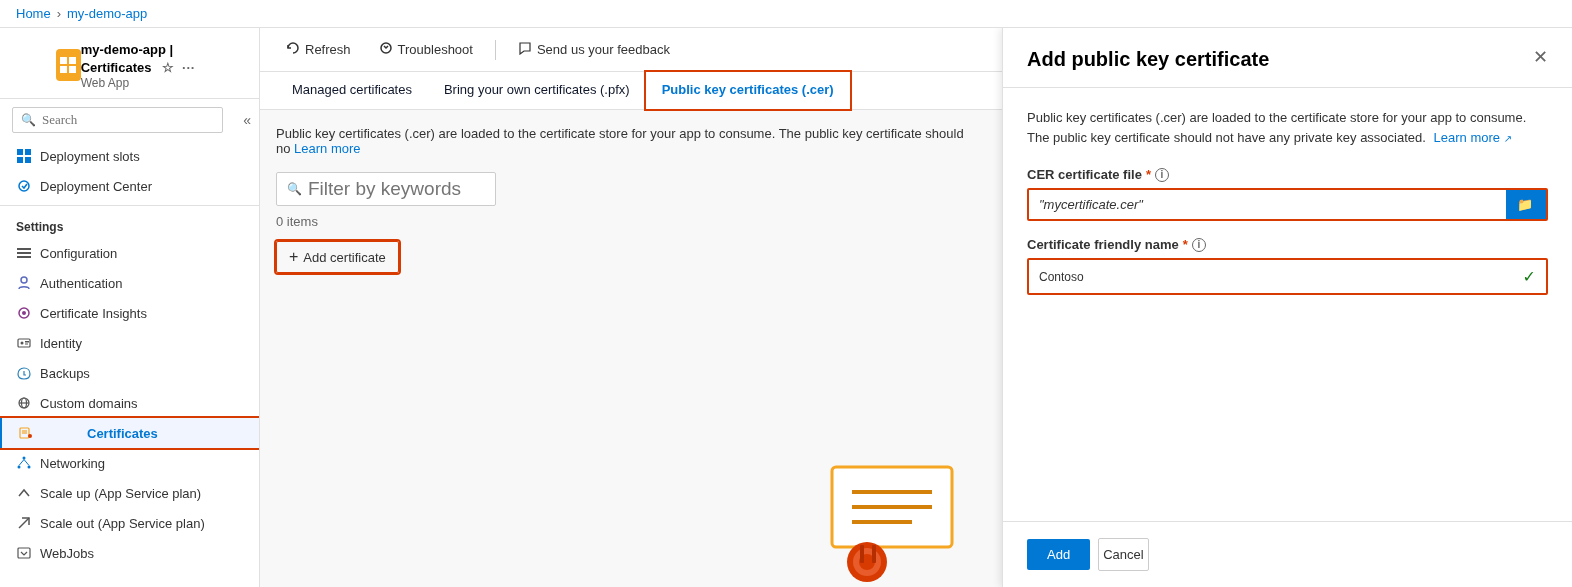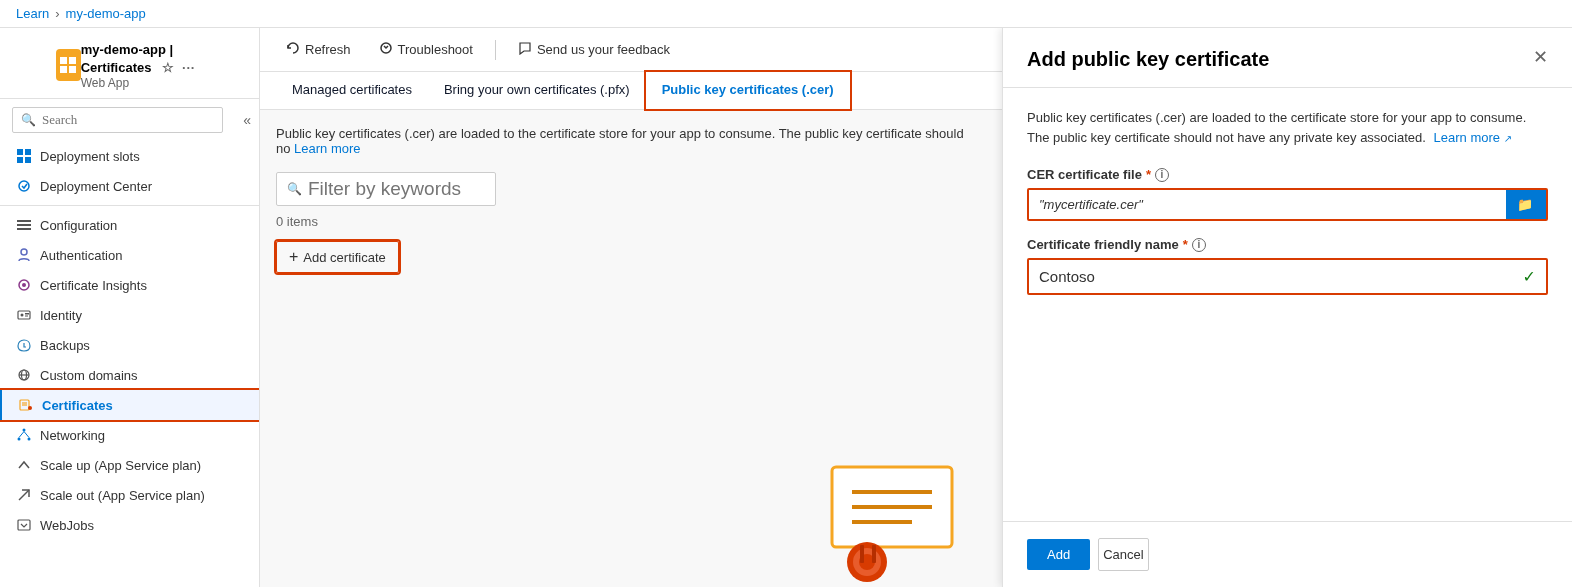--- a/index.html
+++ b/index.html
@@ -71,21 +71,21 @@
     .sidebar-nav-item {
       display: flex;
       align-items: center;
       padding: 7px 16px;
       cursor: pointer;
       color: #333;
       gap: 8px;
       white-space: nowrap;
     }
     .sidebar-nav-item.active { background: #f0f5ff; border-left: 2px solid #0078d4; }
-    .sidebar-nav-item.active .item-label { color: #0078d4; font-weight: 600; }
+    .sidebar-nav-item.active .item-label { color: #0078d4; font-weight: 600; margin-left: 45px; }
     .sidebar-nav-item .item-label { font-size: 13px; }
     
     .nav-icon { width: 16px; height: 16px; display: flex; align-items: center; justify-content: center; flex-shrink: 0; }
     
     .section-label {
       padding: 10px 16px 4px;
       font-size: 12px;
       font-weight: 600;
       color: #333;
       text-transform: none;
@@ -310,21 +310,21 @@
     .text-input-wrapper {
       display: flex;
       align-items: center;
       border: 2px solid #d83b01;
       border-radius: 2px;
       overflow: hidden;
     }
     .text-input {
       flex: 1;
       padding: 7px 10px;
-      font-size: 15px;
+      font-size: 12px;
       color: #333;
       background: #fff;
       border: none;
       outline: none;
     }
     .input-check {
       padding: 7px 10px;
       color: #107c10;
       font-size: 16px;
     }
@@ -363,21 +363,21 @@
       outline: 2px solid #d83b01;
     }
     .sidebar-item-highlighted {
       outline: 2px solid #d83b01;
     }
   </style>
 </head>
 <body>
 
 <div class="breadcrumb-bar">
-  <a href="#" style="color:#0078d4;text-decoration:none;">Learn</a>
+  <a href="#" style="color:#0078d4;text-decoration:none;">Home</a>
   <span class="breadcrumb-sep">›</span>
   <a href="#" style="color:#0078d4;text-decoration:none;">my-demo-app</a>
 </div>
 
 <div class="main-layout">
 
   <div class="sidebar">
     <div class="sidebar-header">
       <div style="display:flex;align-items:center;margin-left:40px;">
         <div style="width:32px;height:32px;background:#f5a623;border-radius:4px;display:flex;align-items:center;justify-content:center;">
@@ -422,20 +422,21 @@
       <span class="nav-icon">
         <svg width="14" height="14" viewBox="0 0 14 14">
             <circle cx="7" cy="7" r="5" fill="none" stroke="#0078d4" stroke-width="1.5"></circle>
             <polyline points="5,7 7,9 10,5" fill="none" stroke="#0078d4" stroke-width="1.5"></polyline>
           </svg>
       </span>
       <span class="item-label">Deployment Center</span>
     </div>
 
     <div class="divider"></div>
+    <div class="section-label">Settings</div>
 
     <div class="sidebar-nav-item">
       <span class="nav-icon">
         <svg width="14" height="14" viewBox="0 0 14 14">
             <rect x="0" y="2" width="14" height="2" fill="#555"></rect>
             <rect x="0" y="6" width="14" height="2" fill="#555"></rect>
             <rect x="0" y="10" width="14" height="2" fill="#555"></rect>
           </svg>
       </span>
       <span class="item-label">Configuration</span>

